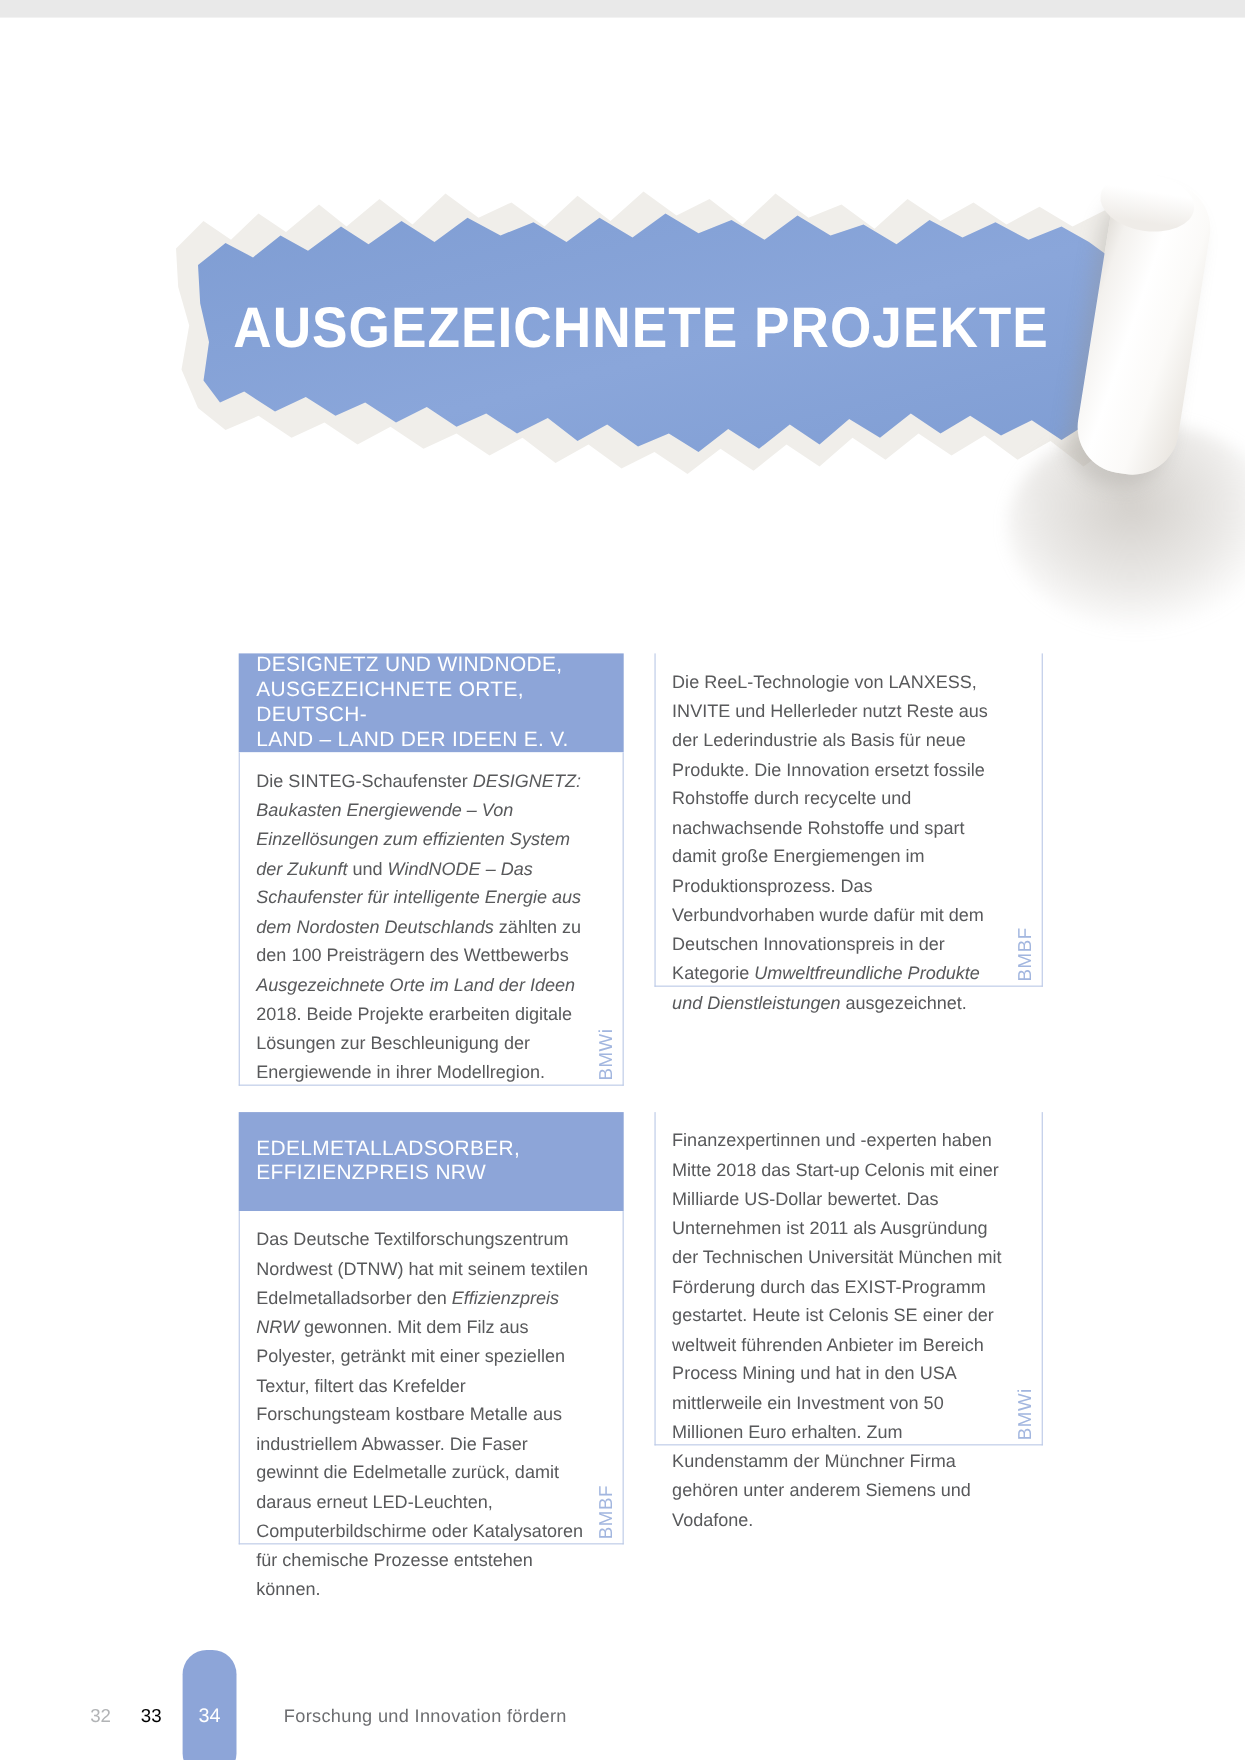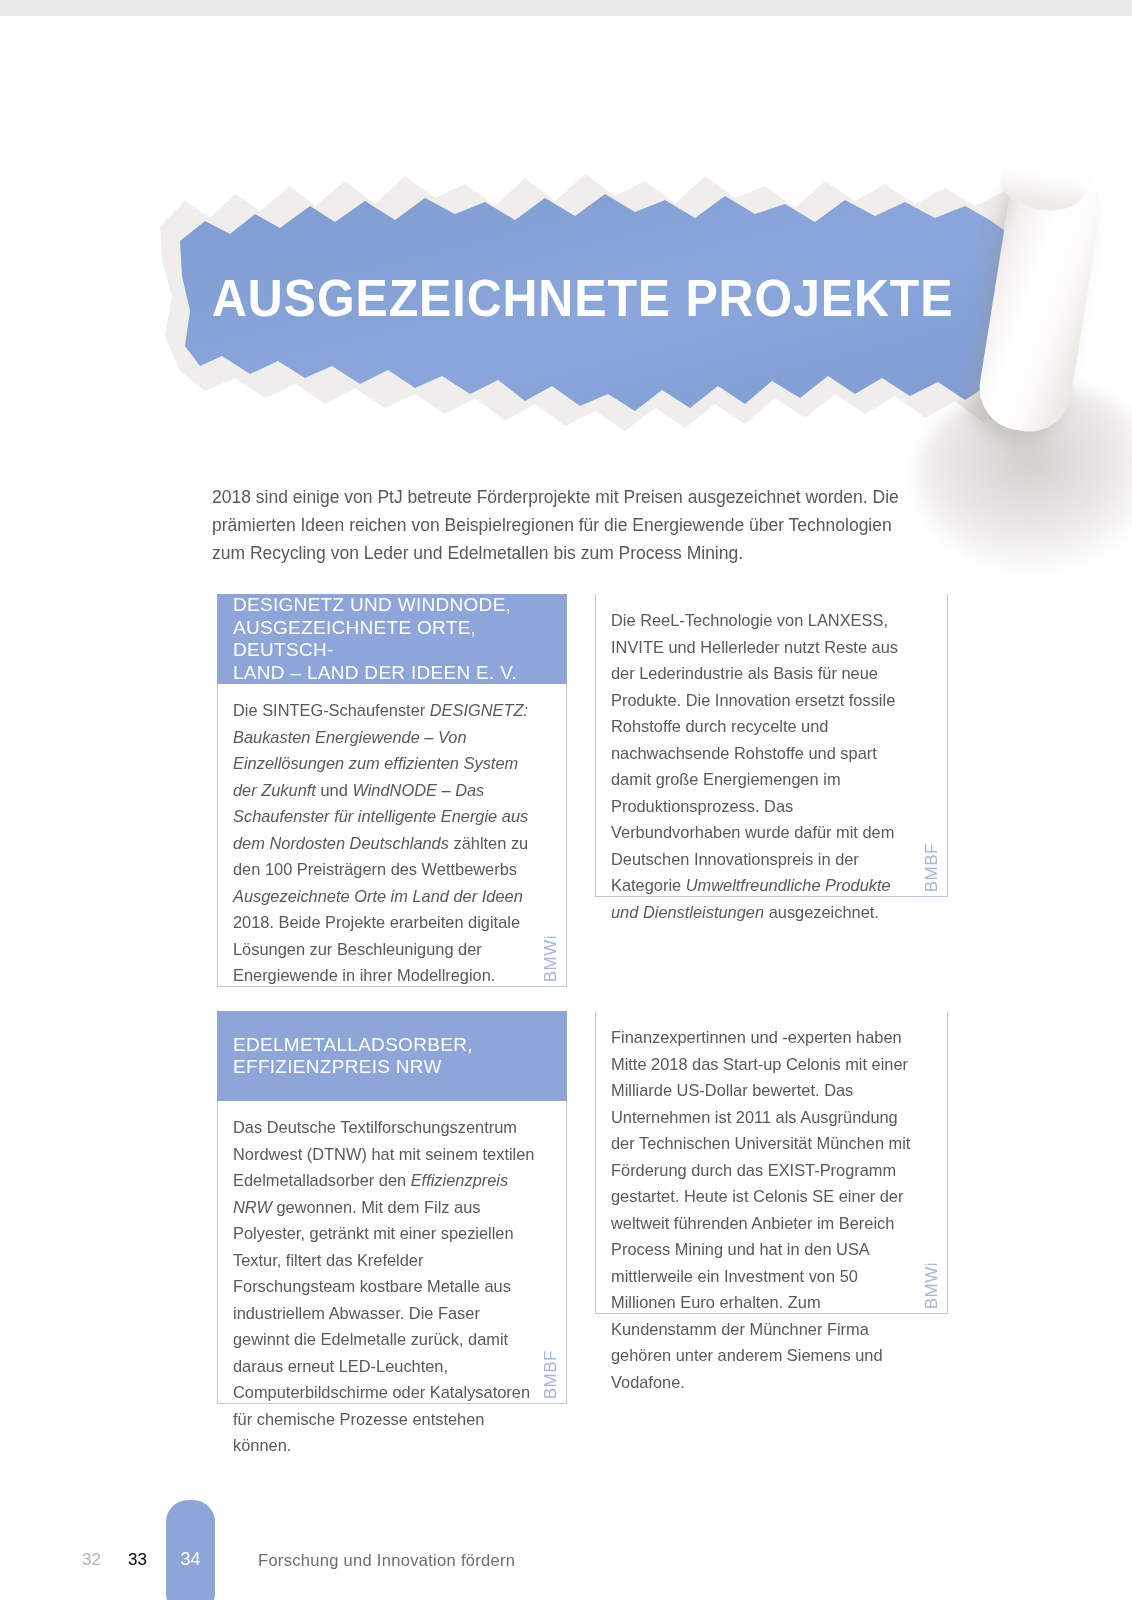--- a/index.html
+++ b/index.html
@@ -69,21 +69,20 @@
       <path fill="url(#blueGrad)" d="M30,85 L55,65 L80,78 L105,58 L130,72 L160,50 L185,66 L215,45 L245,64 L275,42 L305,58 L335,46 L365,64 L395,42 L425,60 L455,38 L485,56 L515,44 L545,62 L575,40 L605,58 L635,48 L665,66 L695,44 L725,60 L755,46 L785,62 L815,50 L840,64 L862,80 L870,110 L862,145 L870,180 L858,215 L840,228 L815,244 L788,226 L760,240 L732,222 L705,238 L678,220 L650,242 L622,225 L595,248 L568,230 L540,252 L512,234 L485,255 L458,238 L430,250 L402,230 L375,245 L348,224 L320,238 L292,220 L265,232 L238,214 L210,228 L182,210 L155,222 L128,205 L100,218 L72,200 L50,210 L35,190 L40,155 L32,120 Z"></path>
     </svg>
     <div class="roll">
       <div class="roll-ground-shadow"></div>
       <div class="roll-body"></div>
       <div class="roll-cap"></div>
     </div>
     <div class="banner-title">AUSGEZEICHNETE PROJEKTE</div>
   </div>
 
-  <p class="intro">2018 sind einige von PtJ betreute Förderprojekte mit Preisen ausgezeichnet worden. Die prämierten Ideen reichen von Beispielregionen für die Energiewende über Technologien zum Recycling von Leder und Edelmetallen bis zum Process Mining.</p>
 
   <div class="cards">
 
     <div class="card">
       <div class="card-header">
         <span>DESIGNETZ UND WINDNODE,<br>AUSGEZEICHNETE ORTE, DEUTSCH-<br>LAND – LAND DER IDEEN E. V.</span>
       </div>
       <div class="card-body">
         <span><span>Die SINTEG-Schaufenster </span><i>DESIGNETZ: Baukasten Energiewende – Von Einzellösungen zum effizienten System der Zukunft</i><span> und </span><i>WindNODE – Das Schaufenster für intelligente Energie aus dem Nordosten Deutschlands</i><span> zählten zu den 100 Preisträgern des Wettbewerbs </span><i>Ausgezeichnete Orte im Land der Ideen</i><span> 2018. Beide Projekte erarbeiten digitale Lösungen zur Beschleunigung der Energiewende in ihrer Modellregion.</span></span>
         <span class="ministry">BMWi</span>

